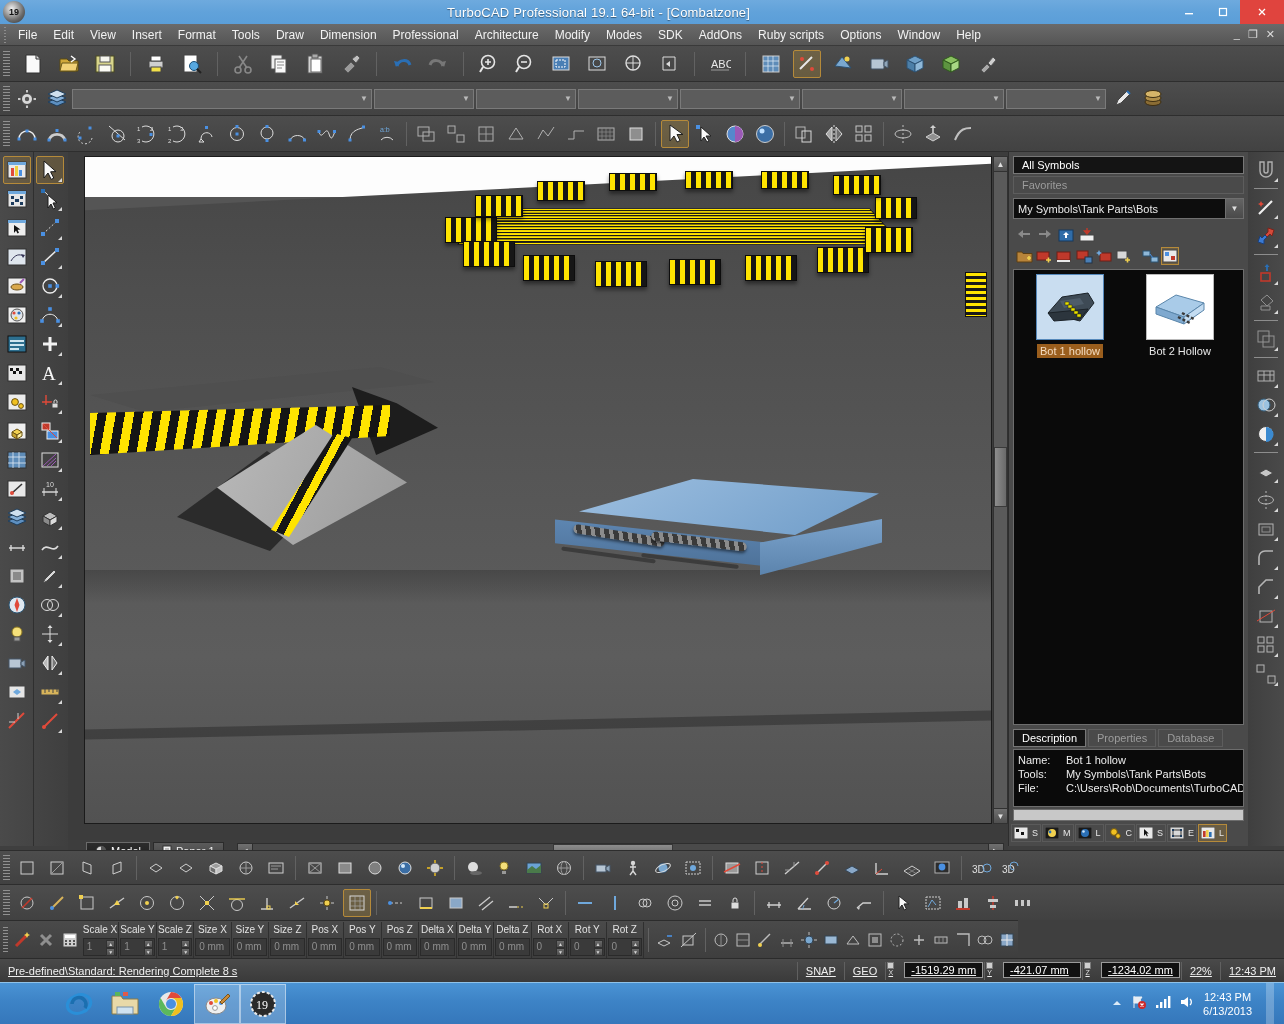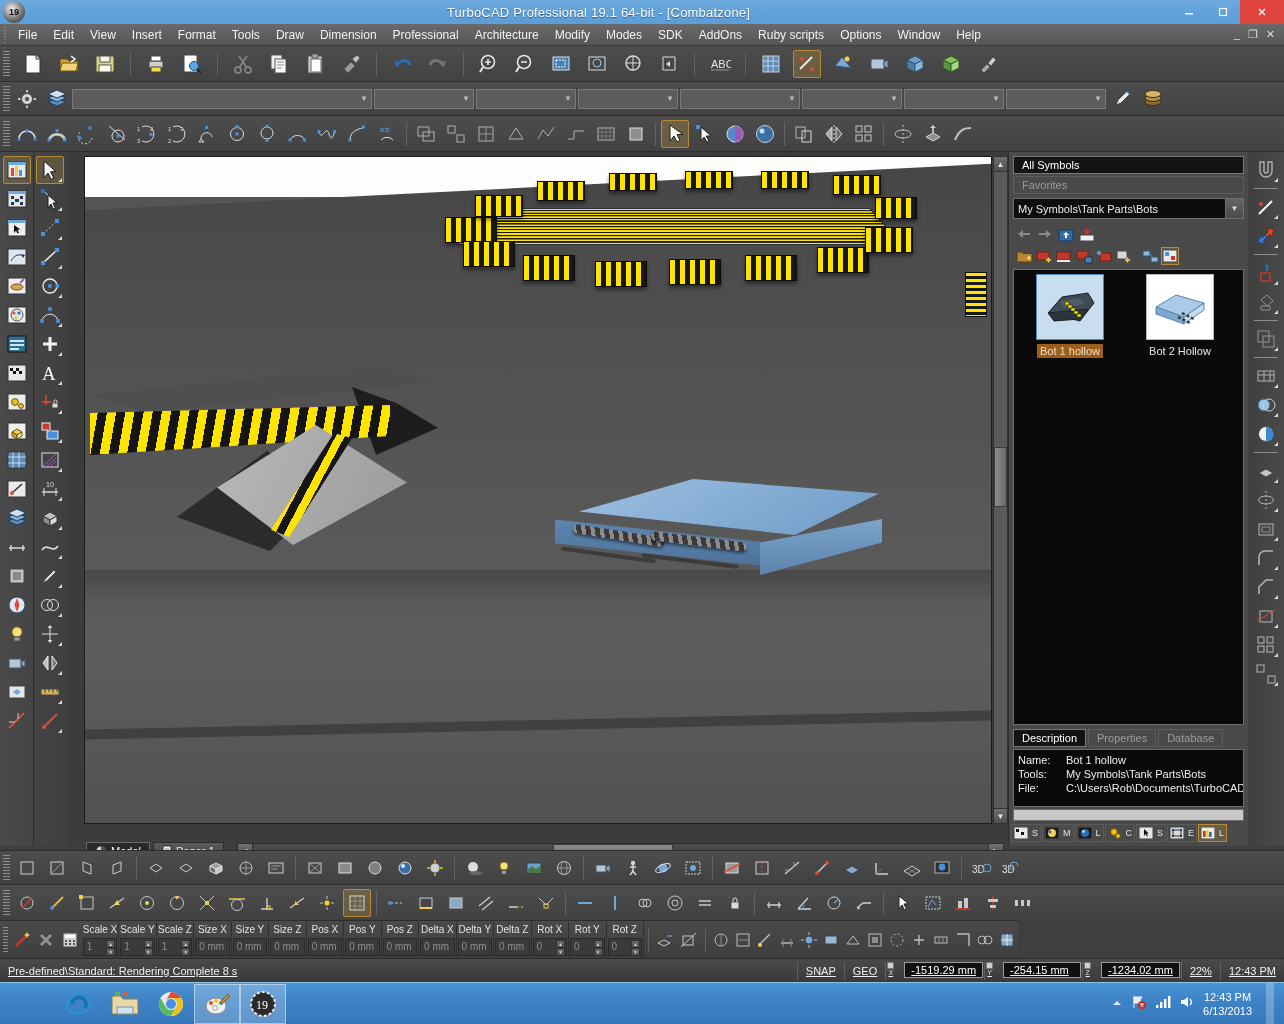--- a/index.html
+++ b/index.html
@@ -2157,21 +2157,21 @@
           <b></b>
           <span>X</span>
         </span>
       <span class="cv">-1519.29 mm</span>
     </div>
     <div class="sb-cell coordbox">
       <span class="ax">
           <b></b>
           <span>Y</span>
         </span>
-      <span class="cv">-254.15 mm</span>
+      <span class="cv">-421.07 mm</span>
     </div>
     <div class="sb-cell coordbox">
       <span class="ax">
           <b></b>
           <span>Z</span>
         </span>
       <span class="cv">-1234.02 mm</span>
     </div>
     <div class="sb-cell">22%</div>
     <div class="sb-cell">12:43 PM</div>

